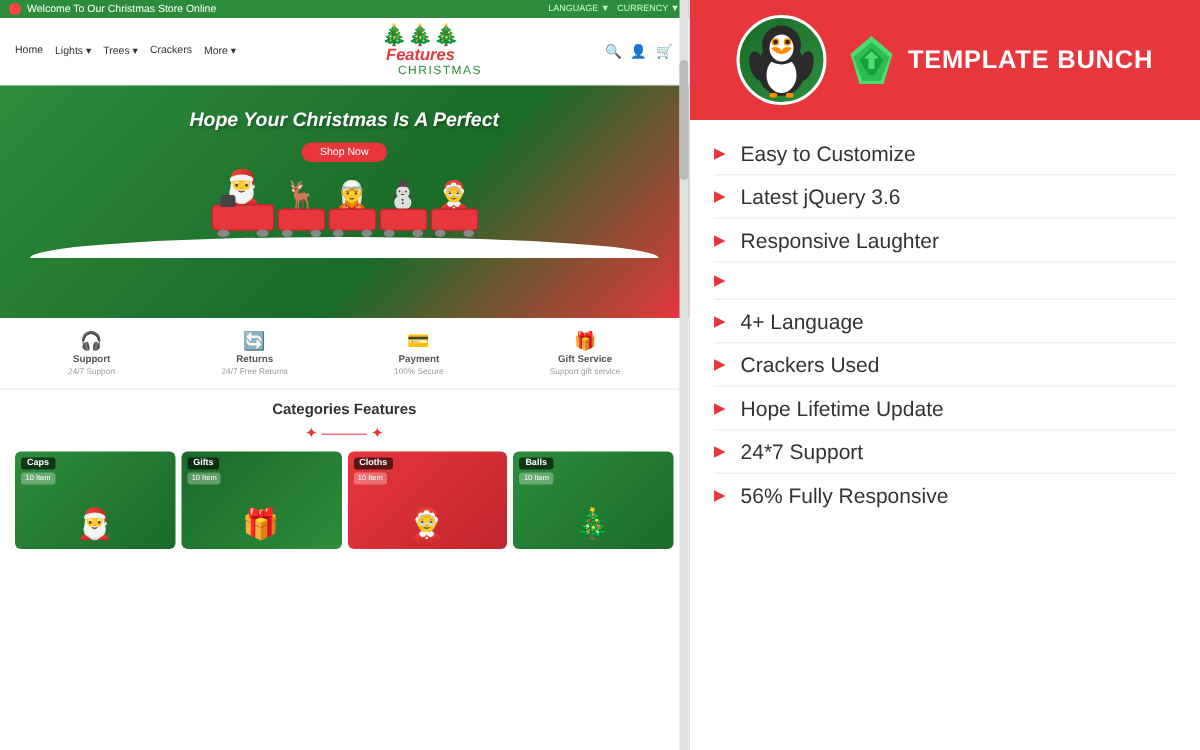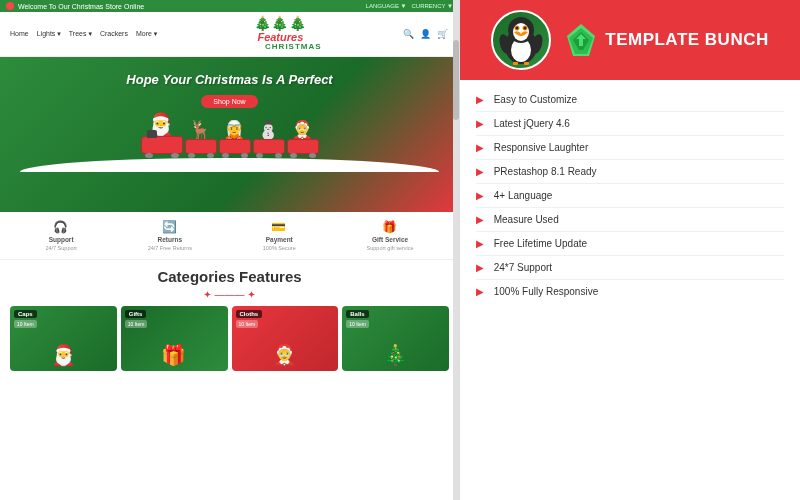--- a/index.html
+++ b/index.html
@@ -83,21 +83,21 @@
     }
     .logo-main {
       font-size: 11px;
       font-weight: bold;
       color: #e8363d;
       font-style: italic;
     }
     .logo-sub {
       font-size: 8px;
       color: #2d8c3c;
-      font-weight: bold;
+      font-weight: normal;
       text-transform: uppercase;
       letter-spacing: 1px;
       margin-left: 26px;
     }
     .header-icons {
       display: flex;
       gap: 6px;
       font-size: 9px;
       color: #555;
     }
@@ -175,21 +175,21 @@
       font-size: 5.5px;
     }
 
     
     .categories-section {
       background: #fff;
       padding: 8px 10px;
     }
     .section-title {
       text-align: center;
-      font-size: 15px;
+      font-size: 10px;
       font-weight: bold;
       color: #333;
       margin-bottom: 4px;
     }
     .divider-icon {
       text-align: center;
       color: #e8363d;
       font-size: 10px;
       margin-bottom: 6px;
     }
@@ -295,21 +295,21 @@
     }
     .feature-row:last-child {
       border-bottom: none;
     }
     .arrow-icon {
       color: #e8363d;
       font-size: 10px;
       flex-shrink: 0;
     }
     .feature-text {
-      font-size: 10px;
+      font-size: 14px;
       color: #333;
       font-weight: 500;
     }
 
     
     .holly {
       font-size: 14px;
     }
   </style>
 </head>
@@ -505,52 +505,51 @@
 
   <div class="features-list">
 
     <div class="feature-row">
       <span class="arrow-icon">▶</span>
       <span class="feature-text">Easy to Customize</span>
     </div>
 
     <div class="feature-row">
       <span class="arrow-icon">▶</span>
-      <span class="feature-text">Latest jQuery 4.6</span>
+      <span class="feature-text">Latest jQuery 3.6</span>
     </div>
 
     <div class="feature-row">
       <span class="arrow-icon">▶</span>
       <span class="feature-text">Responsive Laughter</span>
     </div>
 
     <div class="feature-row">
       <span class="arrow-icon">▶</span>
-      <span class="feature-text">PRestashop 8.1 Ready</span>
     </div>
 
     <div class="feature-row">
       <span class="arrow-icon">▶</span>
       <span class="feature-text">4+ Language</span>
     </div>
 
     <div class="feature-row">
       <span class="arrow-icon">▶</span>
-      <span class="feature-text">Measure Used</span>
-    </div>
-
-    <div class="feature-row">
-      <span class="arrow-icon">▶</span>
-      <span class="feature-text">Free Lifetime Update</span>
+      <span class="feature-text">Crackers Used</span>
+    </div>
+
+    <div class="feature-row">
+      <span class="arrow-icon">▶</span>
+      <span class="feature-text">Hope Lifetime Update</span>
     </div>
 
     <div class="feature-row">
       <span class="arrow-icon">▶</span>
       <span class="feature-text">24*7 Support</span>
     </div>
 
     <div class="feature-row">
       <span class="arrow-icon">▶</span>
-      <span class="feature-text">100% Fully Responsive</span>
+      <span class="feature-text">56% Fully Responsive</span>
     </div>
 
   </div>
 </div>
 
 </body></html>

